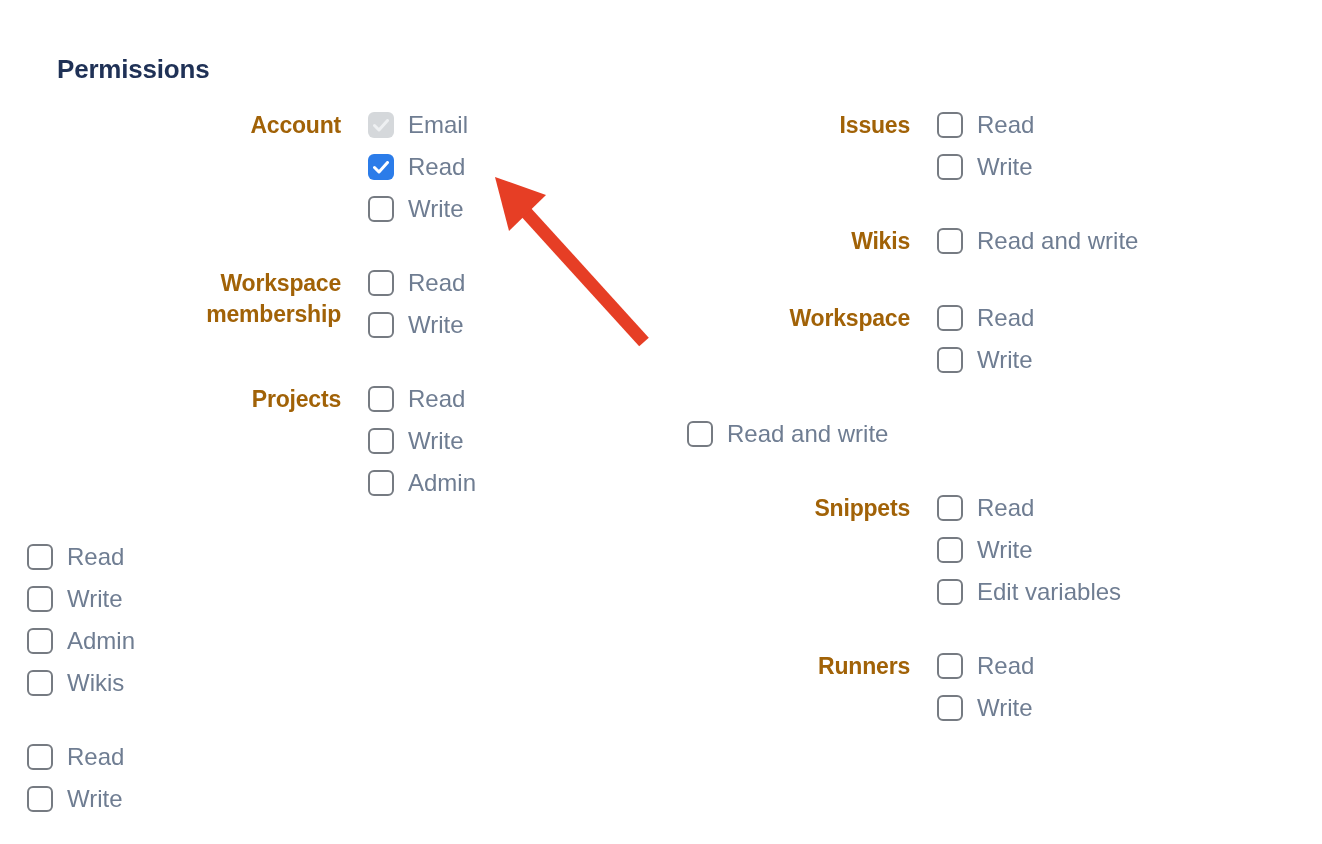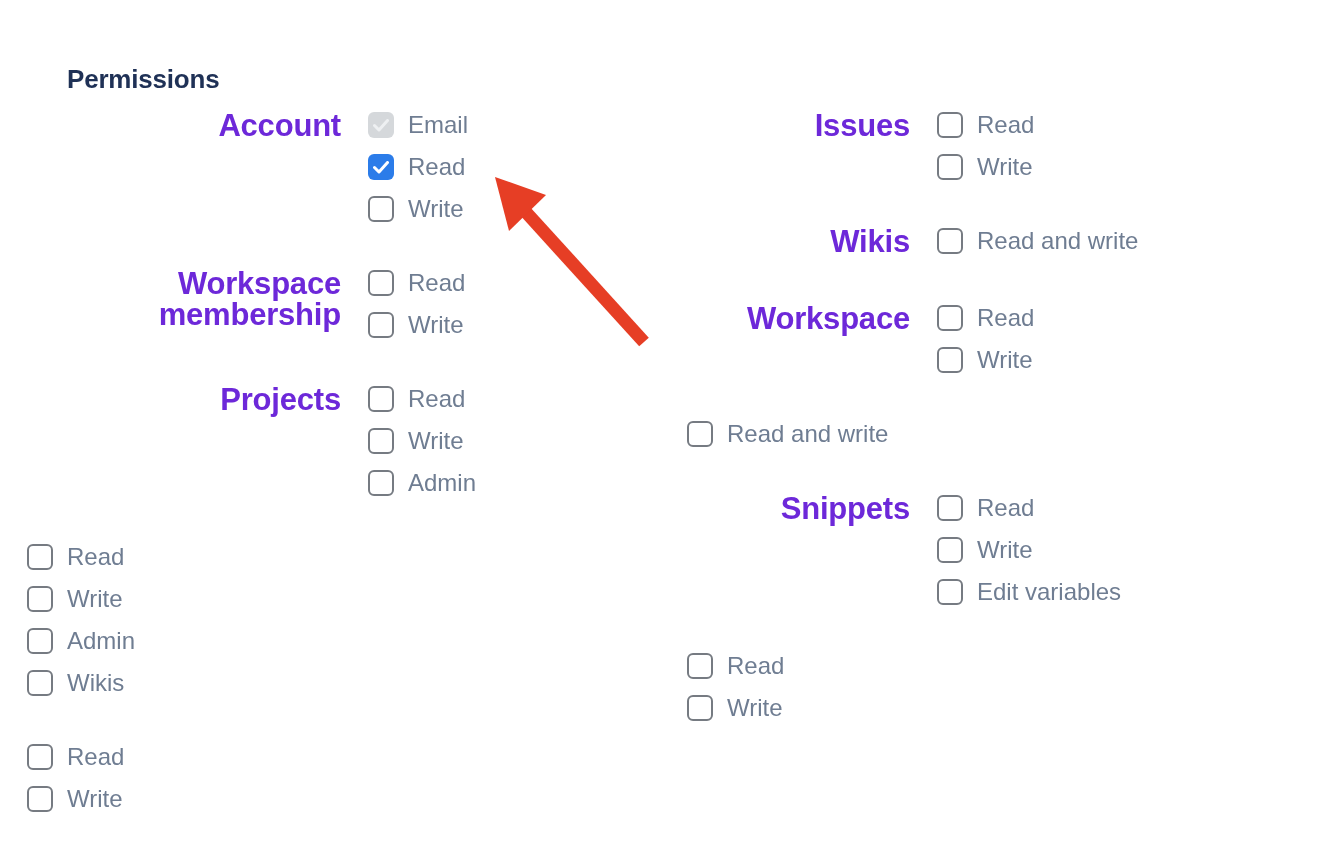--- a/index.html
+++ b/index.html
@@ -6,21 +6,21 @@
   body {
     width: 1322px; height: 844px;
     background: #ffffff;
     font-family: "Liberation Sans", "DejaVu Sans", sans-serif;
     position: relative;
     overflow: hidden;
   }
   .heading {
     position: absolute;
     left: 50px; top: 47px;
-    margin: 17px;
+    margin: 7px;
     font-size: 26px;
     font-weight: 700;
     color: #1f3156;
     letter-spacing: -0.2px;
   }
   .columns {
     position: absolute;
     left: 0; top: 110px;
     display: flex;
   }
@@ -28,23 +28,23 @@
   .col-left  { width: 660px; }
   .col-right { width: 662px; }
   .perm-group {
     display: flex;
     align-items: flex-start;
     margin-bottom: 46px;
   }
   .group-label {
     flex: none;
     text-align: right;
-    font-size: 31px;
+    font-size: 23px;
     font-weight: 700;
-    color: #6d28d9;
+    color: #a16207;
     line-height: 31px;
     letter-spacing: -0.2px;
   }
   .col-left  .group-label { margin-left: 131px; width: 210px; }
   .col-right .group-label { margin-left: 50px;  width: 200px; }
   .options {
     padding-top: 2px;
     margin-left: 27px;
   }
   .option-row {
@@ -233,20 +233,21 @@
             <span class="checkbox unchecked"></span>
             <span class="option-label">Write</span>
           </div>
           <div class="option-row">
             <span class="checkbox unchecked"></span>
             <span class="option-label">Edit variables</span>
           </div>
         </div>
       </div>
       <div class="perm-group">
+        <div class="group-label">Runners</div>
         <div class="options">
           <div class="option-row">
             <span class="checkbox unchecked"></span>
             <span class="option-label">Read</span>
           </div>
           <div class="option-row">
             <span class="checkbox unchecked"></span>
             <span class="option-label">Write</span>
           </div>
         </div>

